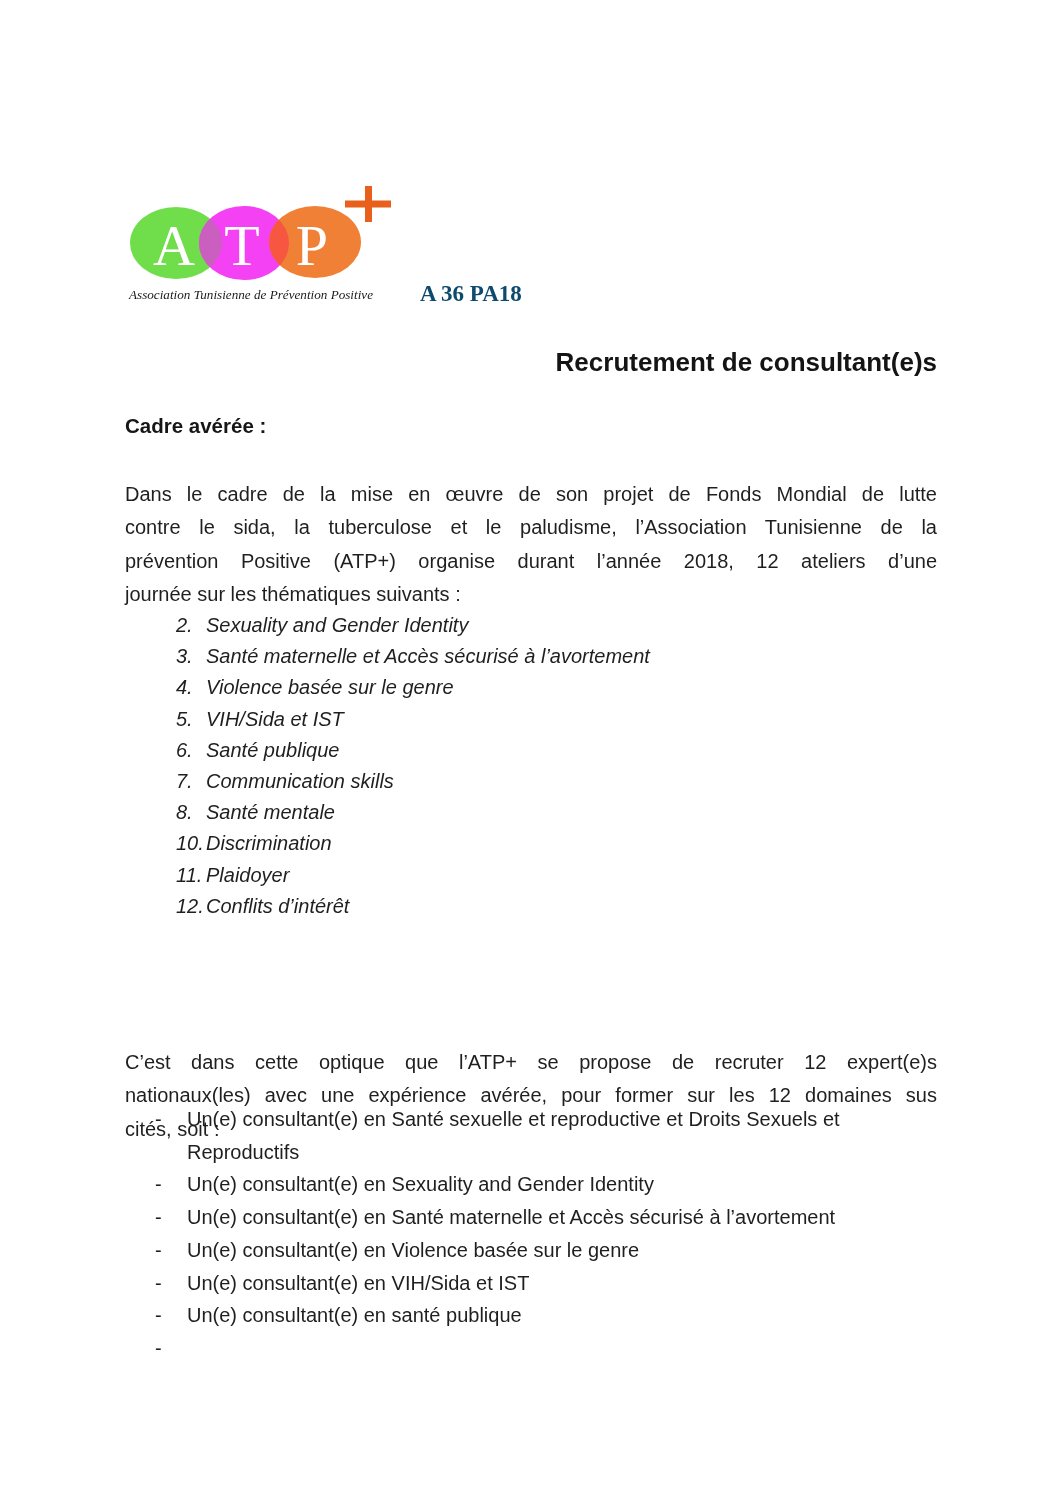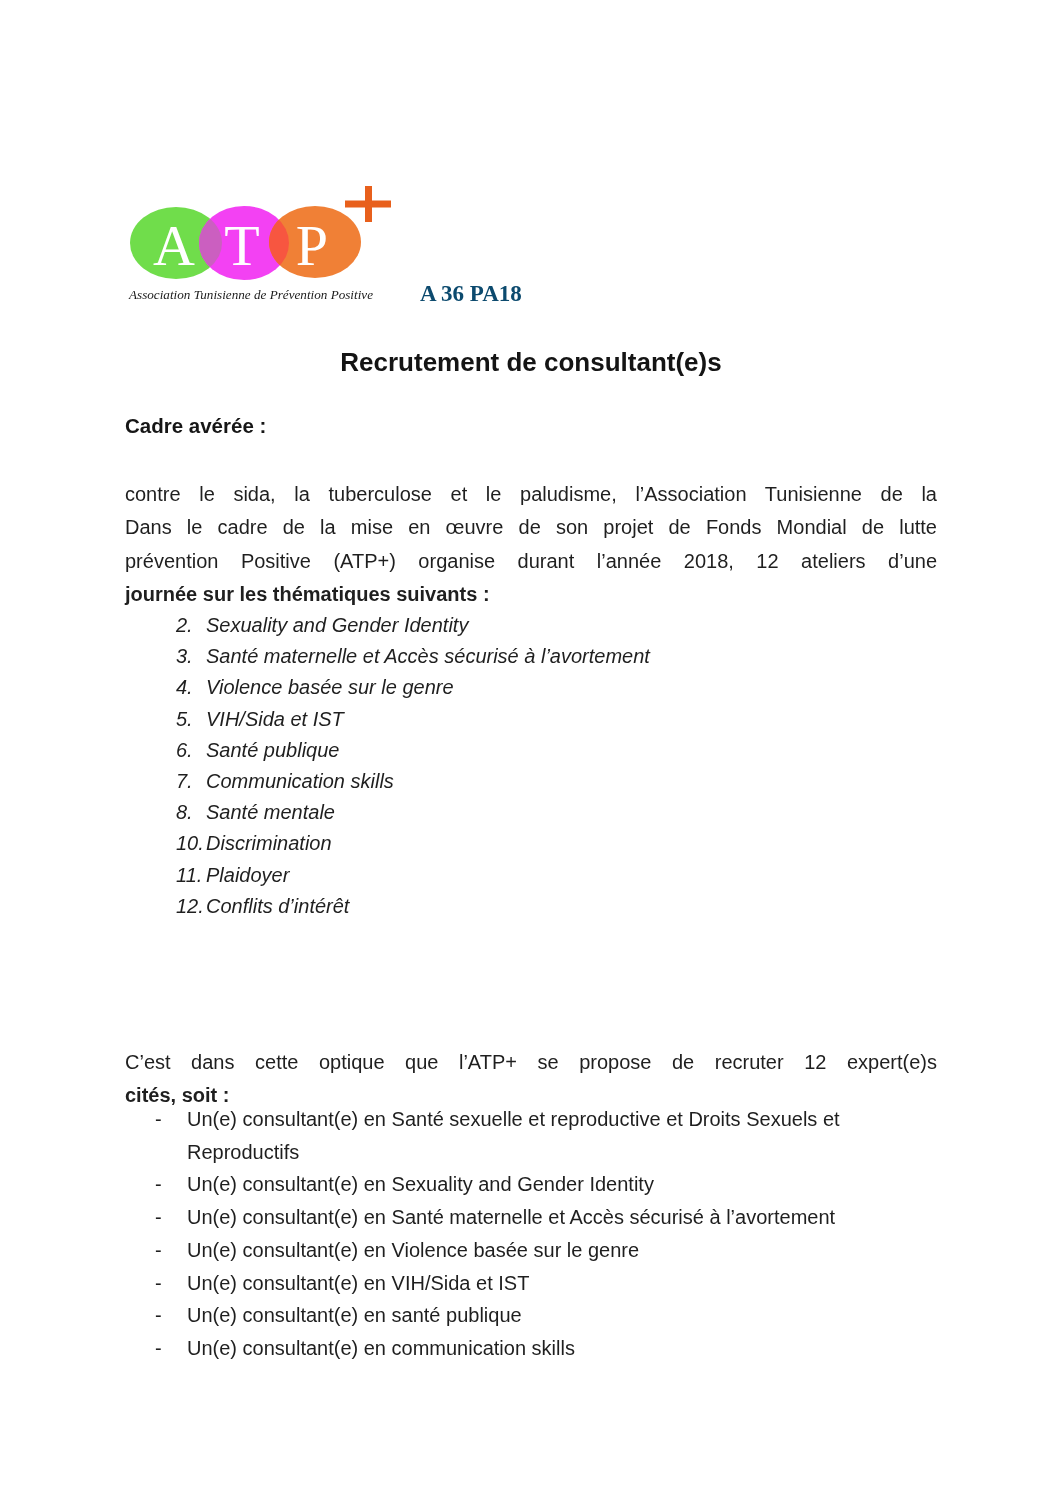--- a/index.html
+++ b/index.html
@@ -18,30 +18,30 @@
   
   .ref-code{
     position:absolute;left:420px;top:281px;
     font-family:"Liberation Serif",serif;
     font-weight:bold;font-size:23px;color:#0c4a6e;
     white-space:nowrap;
   }
   
   .doc-title{
     position:absolute;left:125px;top:347px;width:812px;
-    text-align:center;font-size:26px;font-weight:bold;color:#141414;
+    text-align:right;font-size:26px;font-weight:bold;color:#141414;
   }
   .section-heading{
     position:absolute;left:125px;top:414px;
     font-size:20.5px;font-weight:bold;color:#161616;
   }
   
   .para{position:absolute;left:125px;width:812px;font-size:20px;color:#1f1f1f;}
   .para .p-line{display:block;line-height:33.4px;text-align:justify;text-align-last:justify;}
-  .para .p-line.p-last{text-align:right;text-align-last:left;font-weight:bold;}
+  .para .p-line.p-last{text-align:right;text-align-last:left;}
   #intro-para{top:478px;}
   #recruit-para{top:1006px;margin-top:40px;}
   
   .topics{
     position:absolute;left:176px;top:610px;width:760px;
     list-style:none;margin:0;padding:0;
     font-size:20px;font-style:italic;color:#1f1f1f;
   }
   .topics li{line-height:31.2px;white-space:nowrap;}
   .topics .num{display:inline-block;min-width:30px;font-style:italic;}
@@ -85,47 +85,48 @@
     </svg>
   </div>
 
   <div class="ref-code">A 36 PA18</div>
 
   <div class="doc-title">Recrutement de consultant(e)s</div>
 
   <div class="section-heading">Cadre avérée :</div>
 
   <div class="para" id="intro-para">
+    <span class="p-line">Dans le cadre de la mise en œuvre de son projet de Fonds Mondial de lutte</span>
     <span class="p-line">contre le sida, la tuberculose et le paludisme, l’Association Tunisienne de la</span>
-    <span class="p-line">Dans le cadre de la mise en œuvre de son projet de Fonds Mondial de lutte</span>
     <span class="p-line">prévention Positive (ATP+) organise durant l’année 2018, 12 ateliers d’une</span>
     <span class="p-line p-last">journée sur les thématiques suivants :</span>
   </div>
 
   <ol class="topics">
     <li><span class="num">2.</span><span>Sexuality and Gender Identity</span></li>
     <li><span class="num">3.</span><span>Santé maternelle et Accès sécurisé à l’avortement</span></li>
     <li><span class="num">4.</span><span>Violence basée sur le genre</span></li>
     <li><span class="num">5.</span><span>VIH/Sida et IST</span></li>
     <li><span class="num">6.</span><span>Santé publique</span></li>
     <li><span class="num">7.</span><span>Communication skills</span></li>
     <li><span class="num">8.</span><span>Santé mentale</span></li>
     <li><span class="num">10.</span><span>Discrimination</span></li>
     <li><span class="num">11.</span><span>Plaidoyer</span></li>
     <li><span class="num">12.</span><span>Conflits d’intérêt</span></li>
   </ol>
 
   <div class="para" id="recruit-para">
     <span class="p-line">C’est dans cette optique que l’ATP+ se propose de recruter 12 expert(e)s</span>
+    <span class="p-line">nationaux(les) avec une expérience avérée, pour former sur les 12 domaines sus</span>
     <span class="p-line p-last">cités, soit :</span>
   </div>
 
   <ul class="consultants">
     <li><span class="dash">-</span><span>Un(e) consultant(e) en Santé sexuelle et reproductive et Droits Sexuels et Reproductifs</span></li>
     <li><span class="dash">-</span><span>Un(e) consultant(e) en Sexuality and Gender Identity</span></li>
     <li><span class="dash">-</span><span>Un(e) consultant(e) en Santé maternelle et Accès sécurisé à l’avortement</span></li>
     <li><span class="dash">-</span><span>Un(e) consultant(e) en Violence basée sur le genre</span></li>
     <li><span class="dash">-</span><span>Un(e) consultant(e) en VIH/Sida et IST</span></li>
     <li><span class="dash">-</span><span>Un(e) consultant(e) en santé publique</span></li>
-    <li><span class="dash">-</span><span>Un(e) consultant(e) en communication skills</span></li>
+    <li><span class="dash">-</span></li>
   </ul>
 
 </div>
 
 </body></html>

